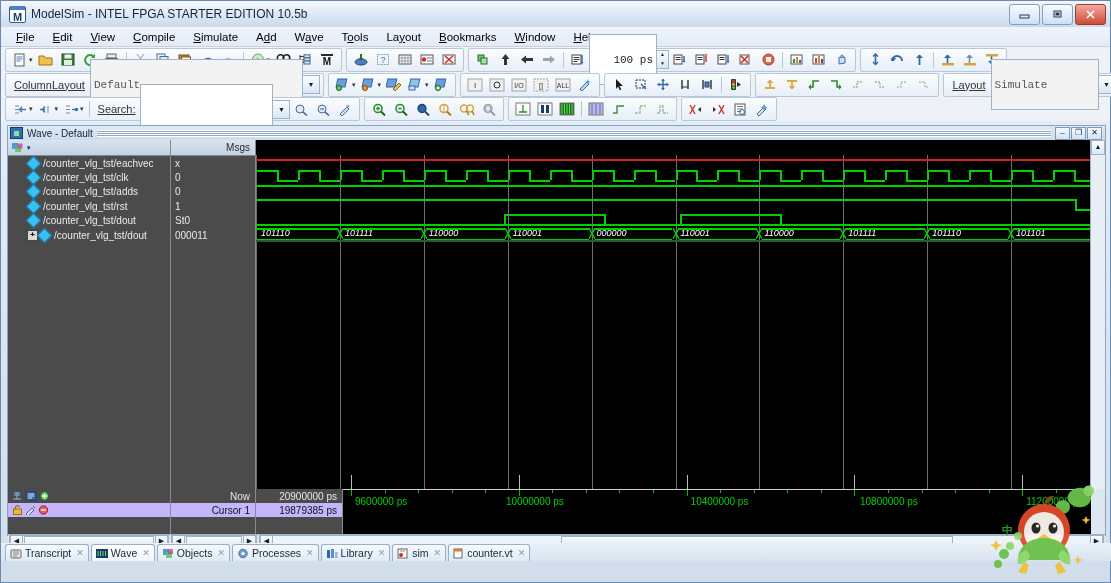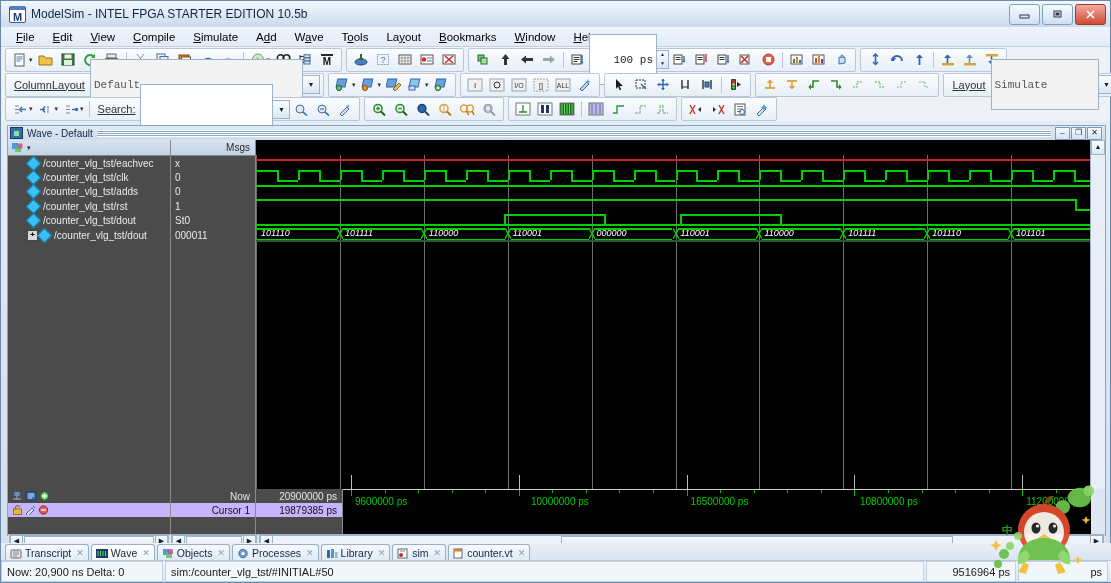--- a/index.html
+++ b/index.html
@@ -1127,27 +1127,27 @@
       </div>
       <div class="timeline" id="timeline">
         <div class="hsplit"></div>
       <div class="tick maj" style="left: 8px;"></div>
           <div class="tlabel" style="left: 12px;">9600000 ps</div>
           <div class="tick min" style="left: 41.56px;"></div>
           <div class="tick min" style="left: 75.12px;"></div>
           <div class="tick min" style="left: 108.68px;"></div>
           <div class="tick min" style="left: 142.24px;"></div>
           <div class="tick maj" style="left: 175.8px;"></div>
-          <div class="tlabel" style="left: 188px;">10000000 ps</div>
+          <div class="tlabel" style="left: 163px;">10000000 ps</div>
           <div class="tick min" style="left: 209.36px;"></div>
           <div class="tick min" style="left: 242.92px;"></div>
           <div class="tick min" style="left: 276.48px;"></div>
           <div class="tick min" style="left: 310.04px;"></div>
           <div class="tick maj" style="left: 343.6px;"></div>
-          <div class="tlabel" style="left: 347.6px;">16500000 ps</div>
+          <div class="tlabel" style="left: 347.6px;">10400000 ps</div>
           <div class="tick min" style="left: 377.16px;"></div>
           <div class="tick min" style="left: 410.72px;"></div>
           <div class="tick min" style="left: 444.28px;"></div>
           <div class="tick min" style="left: 477.84px;"></div>
           <div class="tick maj" style="left: 511.4px;"></div>
           <div class="tlabel" style="left: 517px;">10800000 ps</div>
           <div class="tick min" style="left: 544.96px;"></div>
           <div class="tick min" style="left: 578.52px;"></div>
           <div class="tick min" style="left: 612.08px;"></div>
           <div class="tick min" style="left: 645.64px;"></div>
@@ -1254,26 +1254,20 @@
           <svg width="11" height="11">
             <rect x="1" y="1" width="8" height="9" fill="#fff" stroke="#666"></rect>
             <rect x="1" y="1" width="8" height="2.5" fill="#e07a2a"></rect>
           </svg>
         </span>
         <span>counter.vt</span>
         <span class="x">✕</span>
       </div>
     </div>
 
-  <div class="statusbar">
-    <div class="st-cell" style="width:150px;">Now: 20,900 ns  Delta: 0</div>
-    <div class="st-cell" style="flex:1;">sim:/counter_vlg_tst/#INITIAL#50</div>
-    <div class="st-cell" style="width:78px;justify-content:flex-end;">9516964 ps</div>
-    <div class="st-cell" style="width:78px;justify-content:flex-end;margin-right:4px;">ps</div>
-  </div>
 
   <svg class="mascot" viewBox="0 0 128 96">
     <g opacity="0.95">
       <path d="M96 8c6-6 16-6 20 2 3 6-1 12-8 13-6 1-12-2-14-7-1-3 0-6 2-8z" fill="#6ac04a"></path>
       <path d="M110 4c3-4 9-3 10 2 1 4-3 7-7 6-3-1-5-5-3-8z" fill="#8ed86a"></path>
       <path d="M84 18c5-4 12-1 12 5s-8 9-12 5c-3-3-3-8 0-10z" fill="#6ac04a"></path>
       <circle cx="70" cy="46" r="26" fill="#e04a2a"></circle>
       <circle cx="70" cy="48" r="20" fill="#fdf6ee"></circle>
       <path d="M70 20c1-6 6-9 10-8-2 4-4 7-10 8z" fill="#7a4a1a"></path>
       <ellipse cx="62" cy="44" rx="4.5" ry="5.5" fill="#2b2b2b"></ellipse>

